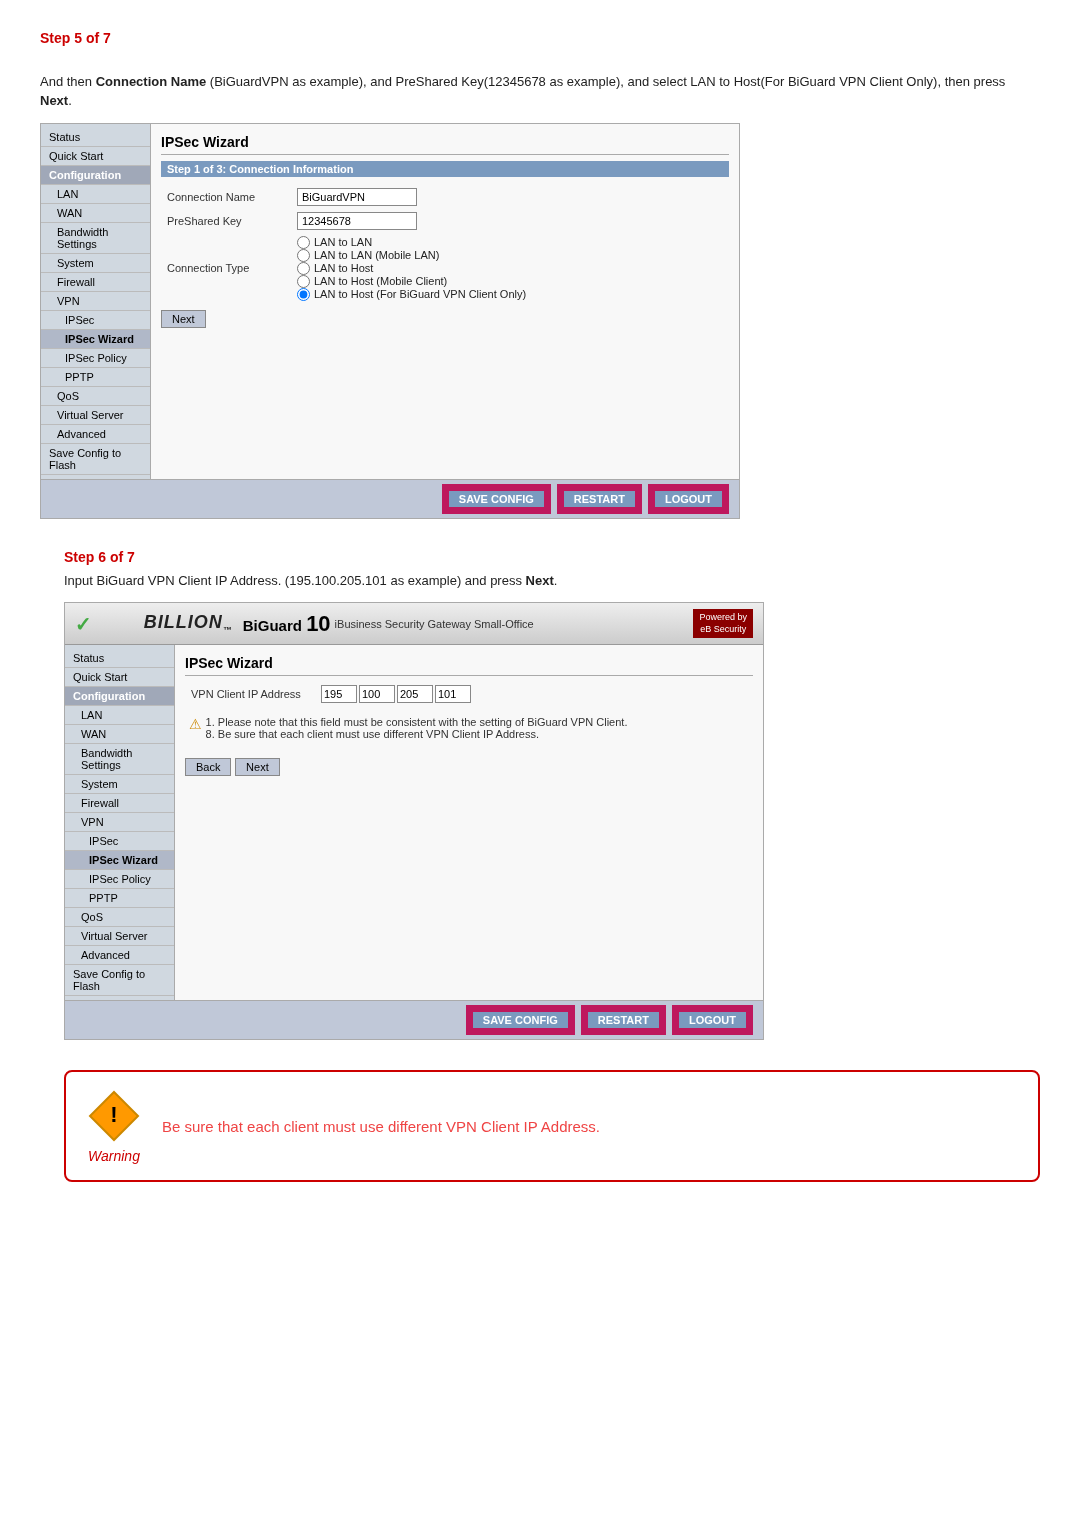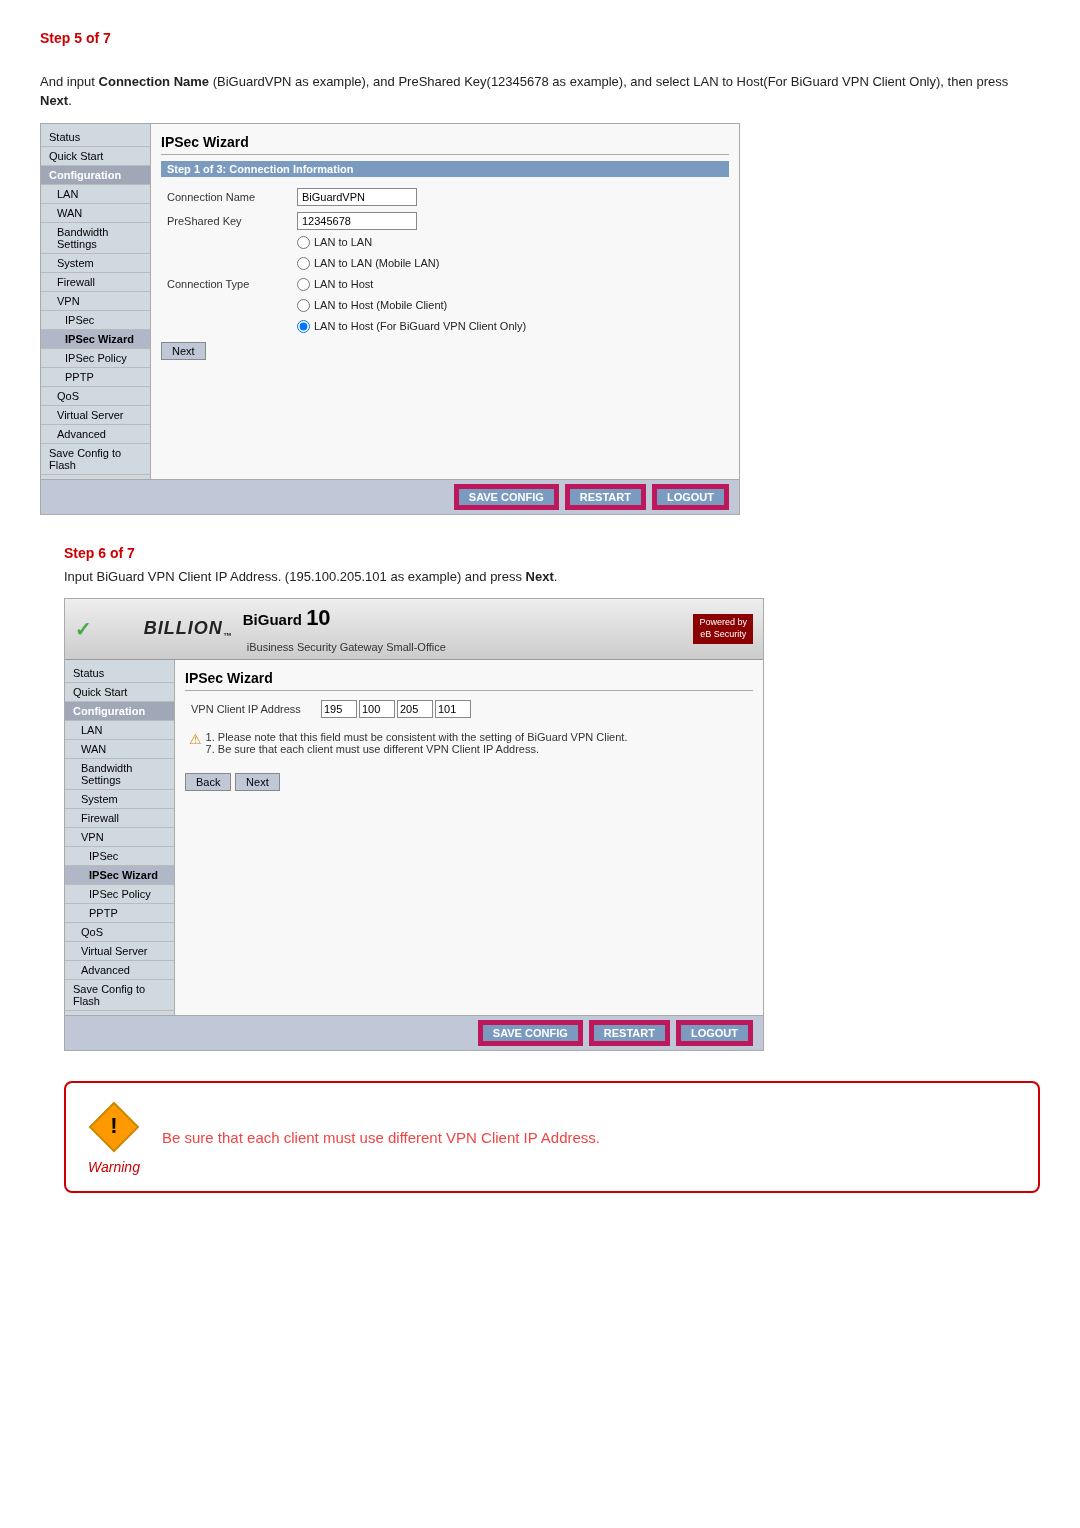--- a/index.html
+++ b/index.html
@@ -146,21 +146,21 @@
     }
     .form-input-small {
       border: 1px solid #888;
       padding: 2px 2px;
       font-size: 11px;
       width: 36px;
     }
     .radio-group {
       display: flex;
       flex-direction: column;
-      gap: 8px;
+      gap: 0;
     }
     .radio-row {
       display: flex;
       align-items: center;
       gap: 4px;
       font-size: 11px;
     }
     .btn {
       background: #c0c8d8;
       border: 1px solid #888;
@@ -174,21 +174,21 @@
       background: #c0c8d8;
       border-top: 1px solid #aaa;
       padding: 4px 10px;
       display: flex;
       justify-content: flex-end;
       gap: 6px;
     }
     .footer-btn {
       background: #7a9abf;
       color: #fff;
-      border: 5px solid #be185d;
+      border: 7px solid #be185d;
       padding: 2px 10px;
       font-size: 11px;
       cursor: pointer;
       font-weight: bold;
     }
 
     
     .ip-fields {
       display: flex;
       align-items: center;
@@ -246,21 +246,21 @@
 
     .section-gap { margin-top: 30px; padding-left: 24px; }
   </style>
 </head>
 <body>
 
 <div>
   <div class="step-title">Step 5 of 7</div>
   <div class="step-desc">
     <br>
-    <span>And input</span>
+    <span>And then</span>
     <b>Connection Name</b>
     <span>(BiGuardVPN as example), and PreShared Key(12345678 as example), and select LAN to Host(For BiGuard VPN Client Only), then press</span>
     <b>Next</b><span>.</span>
   </div>
 
   <div class="router-ui">
     <div class="router-body">
 
       <div class="sidebar">
         <div class="sidebar-item normal">Status</div>
@@ -341,21 +341,21 @@
     <b>Next</b><span>.</span>
   </div>
 
   <div class="router-ui">
 
     <div class="router-header">
       <div style="display:flex;align-items:center;gap:4px;">
         <span style="color:#4a4;font-size:20px;font-weight:bold;">✓</span>
         <span class="router-logo">BILLION<sub style="font-size:9px;">™</sub></span>
       </div>
-      <div style="display:flex;align-items:flex-start;gap:10px;flex-direction:column;">
+      <div style="display:flex;align-items:center;gap:0;">
         <span class="router-product">
           <b>BiGuard</b> <span style="font-size:22px;font-weight:bold;">10</span>
         </span>
         <span class="router-subtitle">iBusiness Security Gateway Small-Office</span>
       </div>
       <div class="router-security-badge">
         <div>Powered by</div>
         <div>eB Security</div>
       </div>
     </div>
@@ -396,21 +396,21 @@
                 <input class="form-input-small" type="text" value="101" style="">
               </div>
             </td>
           </tr>
         </tbody>
           </table>
         <div class="note-row">
           <span class="note-icon">⚠</span>
           <div>
             <div>1. Please note that this field must be consistent with the setting of BiGuard VPN Client.</div>
-            <div>7. Be sure that each client must use different VPN Client IP Address.</div>
+            <div>8. Be sure that each client must use different VPN Client IP Address.</div>
           </div>
         </div>
         <div style="margin-top:8px;">
           <button class="btn">Back</button>
           <button class="btn">Next</button>
         </div>
       </div>
     </div>
     <div class="footer-bar">
       <button class="footer-btn">SAVE CONFIG</button>

